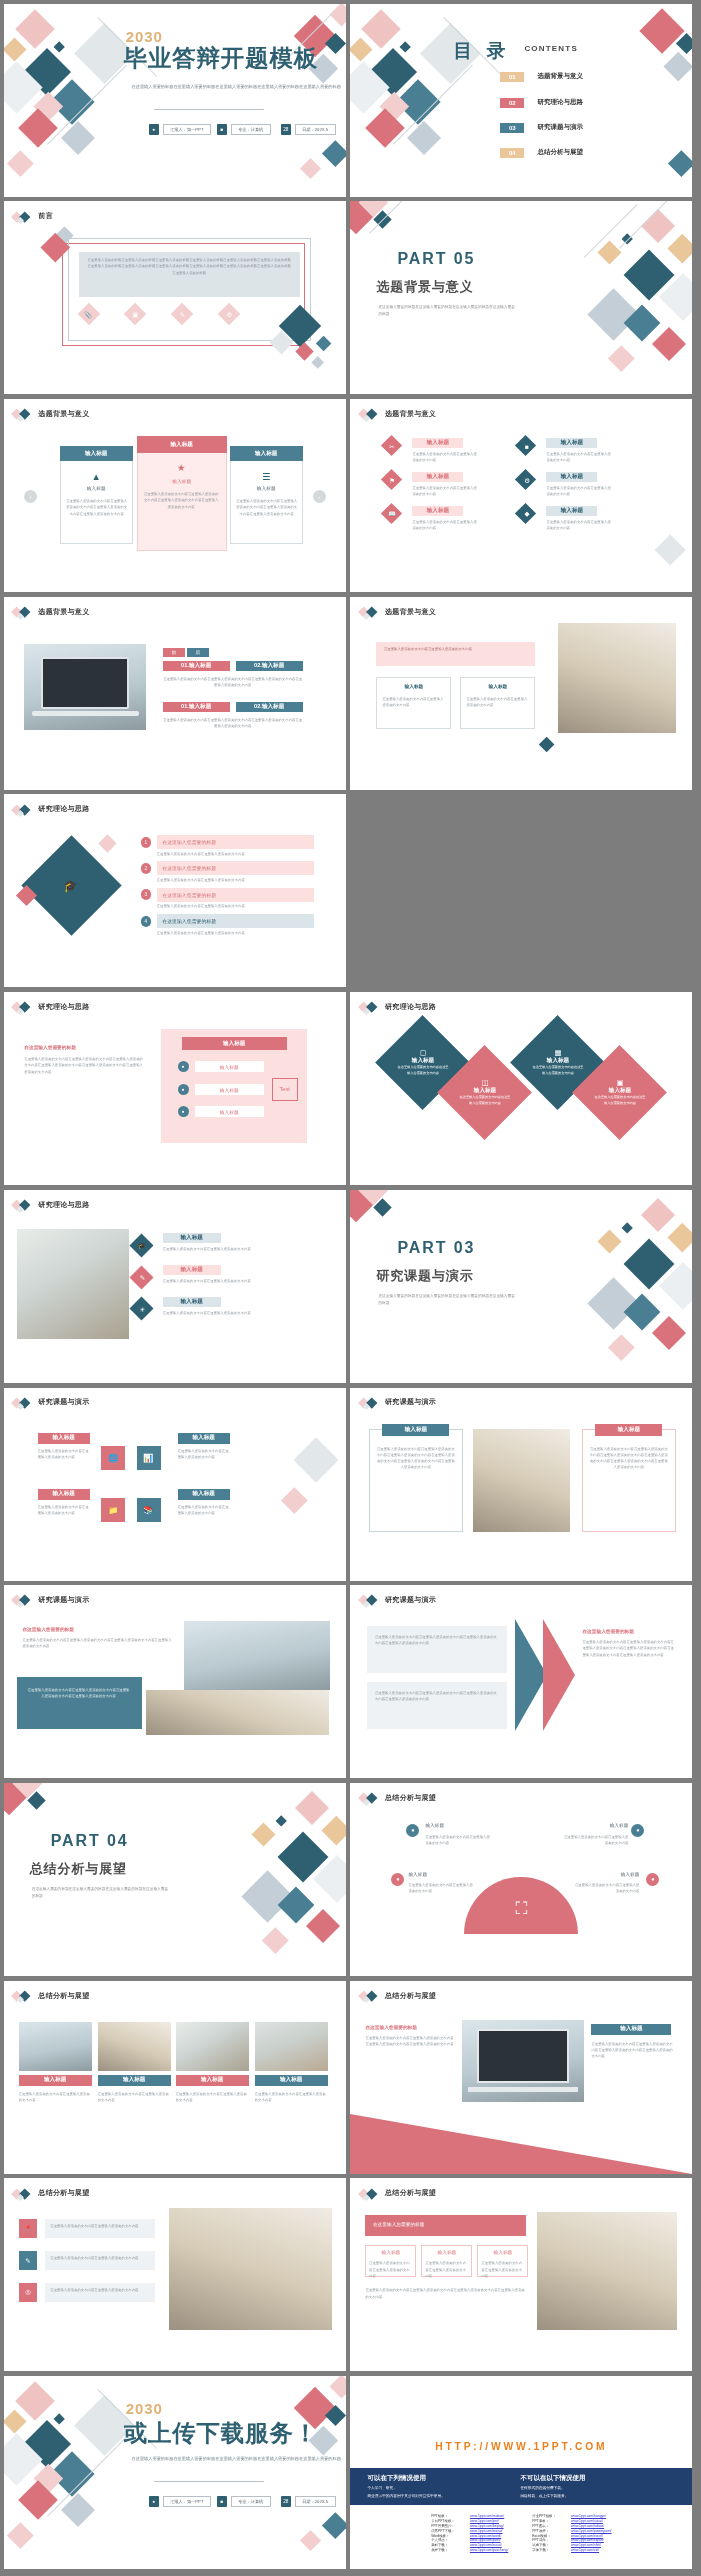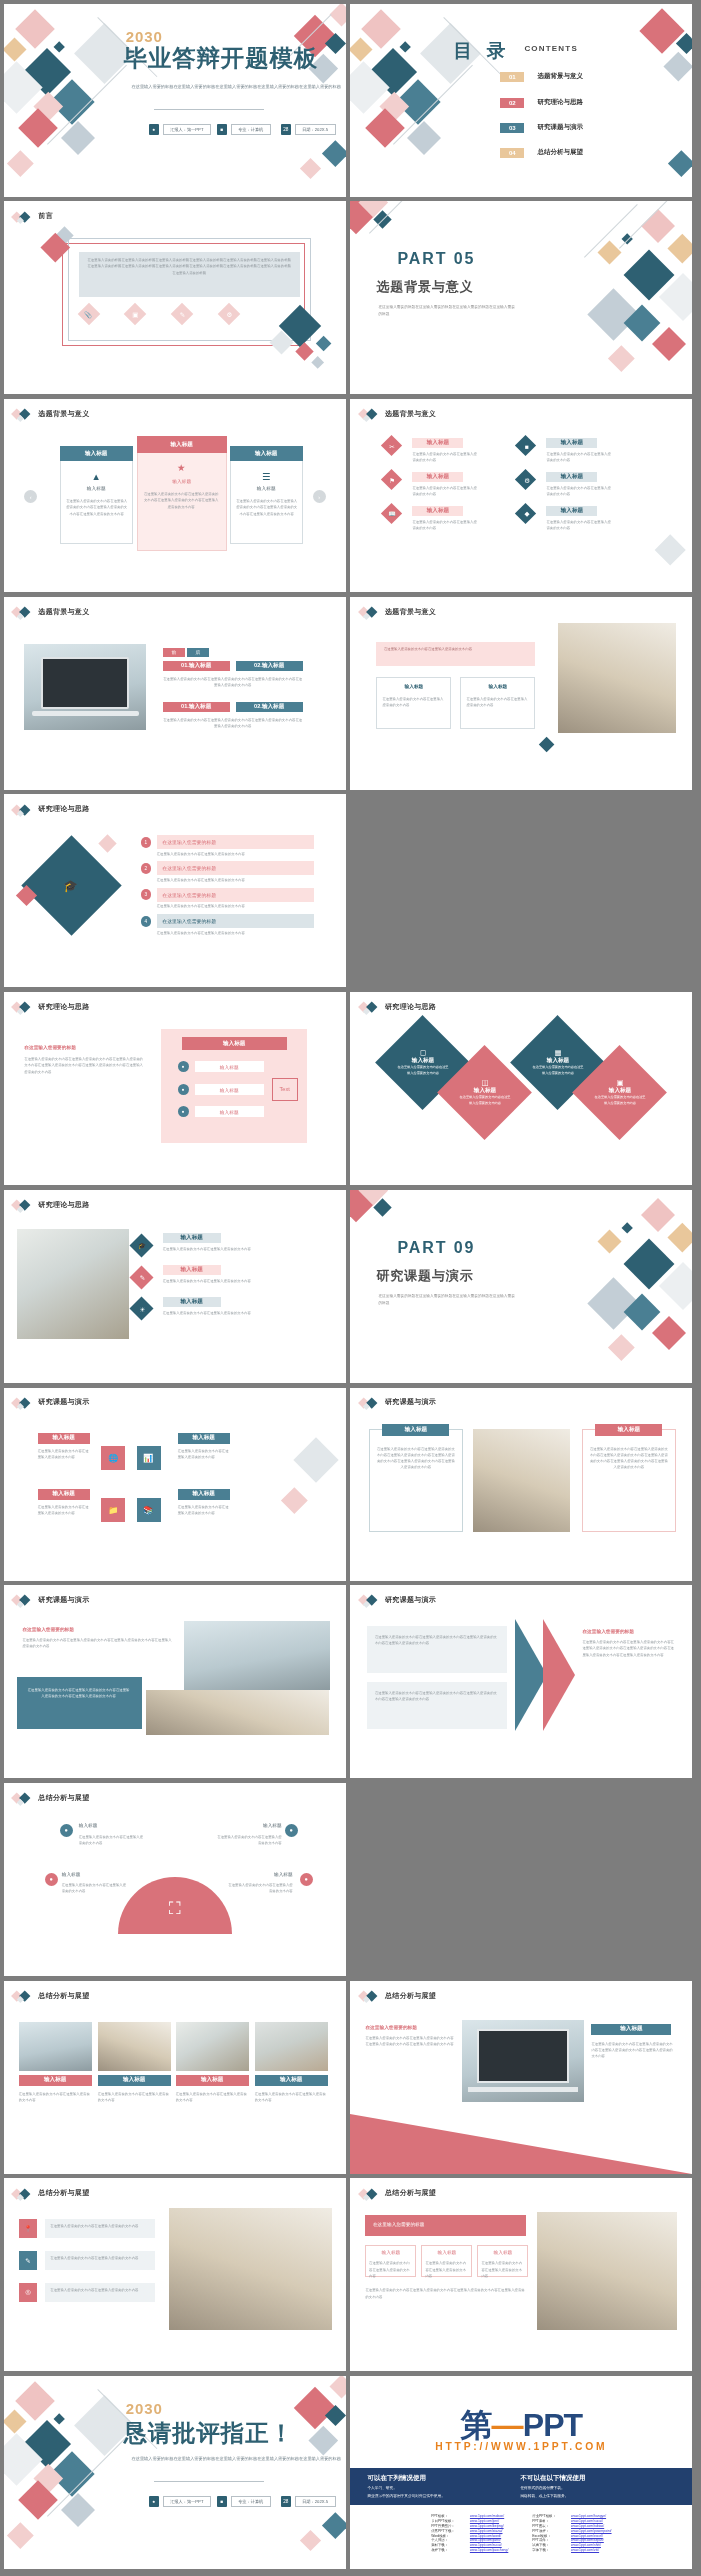--- a/index.html
+++ b/index.html
@@ -476,21 +476,21 @@
       <div class="ttl-bar" style="left:159px; top:107px; width:58px; height:10.3px; background:#dbe4e8; color:#2e6072;">输入标题</div>
       <div class="txt" style="left:159px; top:56px;  width:152px;">在这里输入您需要的文本内容在这里输入您需要的文本内容</div>
       <div class="txt" style="left:159px; top:88px;  width:152px;">在这里输入您需要的文本内容在这里输入您需要的文本内容</div>
       <div class="txt" style="left:159px; top:120px; width:152px;">在这里输入您需要的文本内容在这里输入您需要的文本内容</div>
     </div>
 
     <div class="slide">
       <div class="dia d-red" style="left:-9.4px; top:-3.7px; width:30px;height:30px;"></div>
       <div class="dia d-pink" style="left:13px;  top:-9.4px; width:20.6px;height:20.6px;"></div>
       <div class="dia d-teal" style="left:26px;  top:11.2px;  width:13px;height:13px;"></div>
-      <div class="part-en" style="left:47px;  top:49px;">PART 09</div>
+      <div class="part-en" style="left:47px;  top:49px;">PART 03</div>
       <div class="part-cn" style="left:26px;  top:77px;">研究课题与演示</div>
       <div class="part-dsc" style="left:28px; top:103px;">在这里输入需要的标题在这里输入需要的标题在这里输入需要的标题在这里输入需要的标题</div>
       <div class="dia d-pink2" style="left:296px; top:13px;  width:24px;height:24px;"></div>
       <div class="dia d-teal" style="left:273px; top:34px;  width:8.4px;height:8.4px;"></div>
       <div class="dia d-sand" style="left:251px; top:43px;  width:17px;height:17px;"></div>
       <div class="dia d-teal" style="left:281px; top:56px;  width:36px;height:36px;"></div>
       <div class="dia d-sand" style="left:322px; top:37px;  width:20.6px;height:20.6px;"></div>
       <div class="dia d-grayl" style="left:316px; top:79px;  width:34px;height:34px;"></div>
       <div class="dia d-gray" style="left:245px; top:95px; width:37px;height:37px;"></div>
       <div class="dia d-teal2" style="left:279px; top:109px; width:26px;height:26px;"></div>
@@ -586,20 +586,38 @@
       </div>
       <div style="position:absolute;left:165px;top:34px;width:0;height:0;border-top:56px solid transparent;border-bottom:56px solid transparent;border-left:32px solid #4a7f93;"></div>
       <div style="position:absolute;left:193px;top:34px;width:0;height:0;border-top:56px solid transparent;border-bottom:56px solid transparent;border-left:32px solid #d9727a;"></div>
       <div style="position:absolute;left:232px;top:43px;font-size:4.7px;color:#d9727a;font-weight:bold;">在这里输入您需要的标题</div>
       <div class="txt" style="left:232px; top:54px; width:94px;">在这里输入您需要的文本内容在这里输入您需要的文本内容在这里输入您需要的文本内容在这里输入您需要的文本内容在这里输入您需要的文本内容在这里输入您需要的文本内容</div>
     </div>
   </div>
 
   <div class="row">
 
+    <div class="slide">
+      <div class="dia d-red" style="left:-9.4px; top:-3.7px; width:30px;height:30px;"></div>
+      <div class="dia d-pink" style="left:13px;  top:-9.4px; width:20.6px;height:20.6px;"></div>
+      <div class="dia d-teal" style="left:26px;  top:11.2px;  width:13px;height:13px;"></div>
+      <div class="part-en" style="left:47px;  top:49px;">PART 04</div>
+      <div class="part-cn" style="left:26px;  top:77px;">总结分析与展望</div>
+      <div class="part-dsc" style="left:28px; top:103px;">在这里输入需要的标题在这里输入需要的标题在这里输入需要的标题在这里输入需要的标题</div>
+      <div class="dia d-pink2" style="left:296px; top:13px;  width:24px;height:24px;"></div>
+      <div class="dia d-teal" style="left:273px; top:34px;  width:8.4px;height:8.4px;"></div>
+      <div class="dia d-sand" style="left:251px; top:43px;  width:17px;height:17px;"></div>
+      <div class="dia d-teal" style="left:281px; top:56px;  width:36px;height:36px;"></div>
+      <div class="dia d-sand" style="left:322px; top:37px;  width:20.6px;height:20.6px;"></div>
+      <div class="dia d-grayl" style="left:316px; top:79px;  width:34px;height:34px;"></div>
+      <div class="dia d-gray" style="left:245px; top:95px; width:37px;height:37px;"></div>
+      <div class="dia d-teal2" style="left:279px; top:109px; width:26px;height:26px;"></div>
+      <div class="dia d-red" style="left:307px; top:131px; width:24px;height:24px;"></div>
+      <div class="dia d-pink" style="left:262px; top:148px; width:18.7px;height:18.7px;"></div>
+    </div>
 
     <div class="slide">
       <div class="hdr">
         <span class="gl">
           <i class="d-pink" style="left:0px;top:1.9px;"></i>
             <i class="d-teal" style="left:8.4px;top:1.9px;"></i>
           <i class="d-gray2" style="left:4.7px;top:7.5px;width:4.7px;height:4.7px;"></i>
         </span>
         <span class="t">总结分析与展望</span>
       </div>
@@ -736,42 +754,39 @@
       <div class="line" style="left:94px; top:13px; width:84px; transform:rotate(45deg);"></div>
       <div class="line" style="left:43px;  top:140px; width:112px; transform:rotate(-45deg);"></div>
       <div class="dia d-red" style="left:296px; top:17px;  width:30px;height:30px;"></div>
       <div class="dia d-teal" style="left:324px; top:32px;  width:15px;height:15px;"></div>
       <div class="dia d-gray" style="left:309px; top:54px;  width:20.6px;height:20.6px;"></div>
       <div class="dia d-pink" style="left:329px; top:1.9px;   width:17px;height:17px;"></div>
       <div class="dia d-teal2" style="left:322px; top:140px; width:18.7px;height:18.7px;"></div>
       <div class="dia d-pink" style="left:299px; top:157px; width:15px;height:15px;"></div>
 
       <div class="cover-year" style="left:122px; top:24px;">2030</div>
-      <div class="cover-title" style="left:120px; top:41px;">恳请批评指正！</div>
+      <div class="cover-title" style="left:120px; top:41px;">或上传下载服务！</div>
       <div class="cover-sub" style="left:125px; top:79px;">在这里输入需要的标题在这里输入需要的标题在这里输入需要的标题在这里输入需要的标题在这里输入需要的标题</div>
       <div class="cover-rule" style="left:150px; top:105px; width:110px;"></div>
       <div class="meta-row" style="left:145px; top:120px;">
         <span class="meta-ic">●</span>
         <span class="meta-box">汇报人：第一PPT</span>
       </div>
       <div class="meta-row" style="left:213px; top:120px;">
         <span class="meta-ic">■</span>
         <span class="meta-box">专业：计算机</span>
       </div>
       <div class="meta-row" style="left:277px; top:120px;">
         <span class="meta-ic">28</span>
         <span class="meta-box">日期：202X.5</span>
       </div>
     </div>
 
     <div class="slide">
       <div class="brand-wrap">
-        <div class="brand-logo">
-          <span>第</span><span class="dash">—</span><span>PPT</span>
-        </div>
         <div class="brand-url">HTTP://WWW.1PPT.COM</div>
         <div class="brand-bar">
           <div class="bb-col" style="left:17px;">
             <div class="bb-h">可以在下列情况使用</div>
             <div class="bb-li">个人学习、研究。</div>
             <div class="bb-li">商业演示中的内容用于其公司对外宣传中使用。</div>
           </div>
           <div class="bb-col" style="left:170px;">
             <div class="bb-h">不可以在以下情况使用</div>
             <div class="bb-li">任何形式的在线付费下载。</div>

